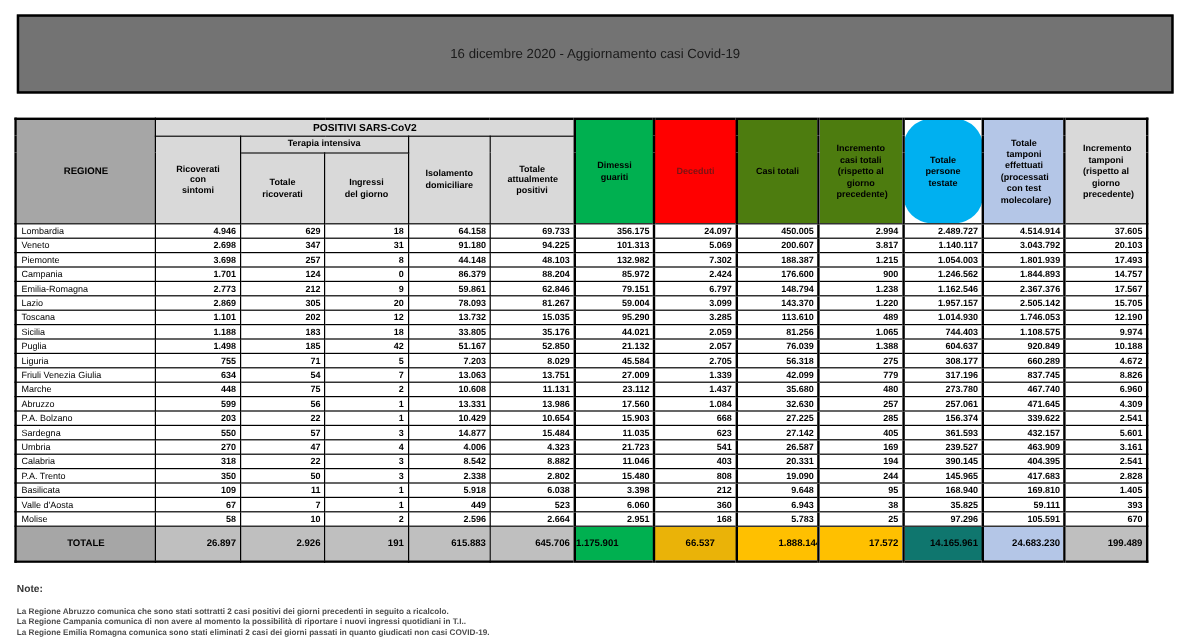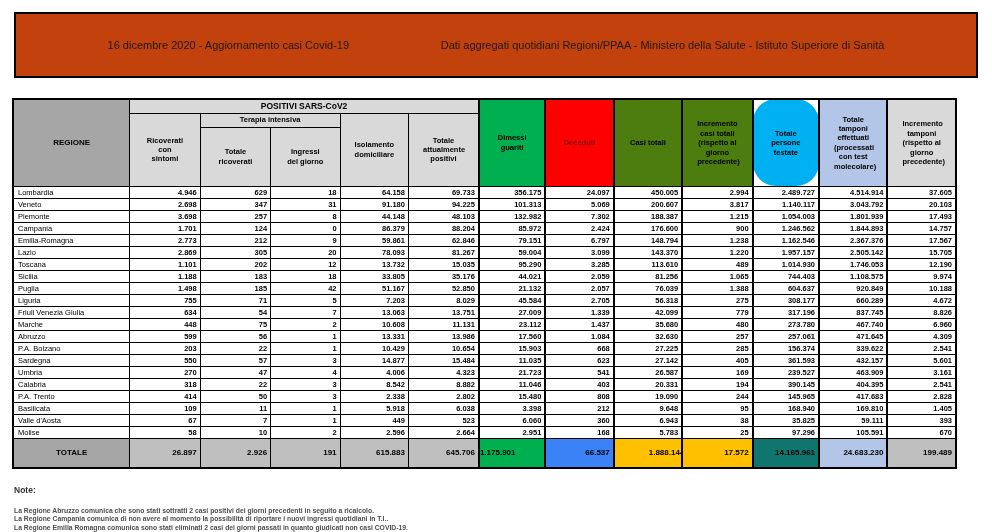--- a/index.html
+++ b/index.html
@@ -7,23 +7,23 @@
     width: 992px; height: 532px;
     background: #ffffff;
     font-family: "Liberation Sans", sans-serif;
     color: #000;
     overflow: hidden;
   }
   .title-box {
     margin: 12px 14px 0 14px;
     width: 964px; height: 66px;
     border: 2px solid #000;
-    display: flex; flex-direction: row;
+    display: flex; flex-direction: column;
     justify-content: space-evenly; align-items: center;
-    background: #c2410c;
+    background: #737373;
   }
   .title-line { font-size: 11px; color: #1a1a1a; text-align: center; }
 
   table.covid {
     margin: 20px 0 0 12px;
     width: 945px;
     border-collapse: collapse;
     table-layout: fixed;
     border: 2px solid #000;
   }
@@ -56,35 +56,34 @@
   tbody tr { height: 12px; }
   tbody td { background: #fff; font-size: 7.5px; }
   td.region { text-align: left; padding-left: 4px; font-weight: normal; }
   td.num { text-align: right; padding-right: 3px; font-weight: bold; }
 
   tfoot tr { height: 30px; }
   tfoot td { font-size: 8px; font-weight: bold; }
   td.t-label { background: #A6A6A6; text-align: center; }
   td.t-gray  { background: #BFBFBF; text-align: right; padding-right: 3px; }
   td.t-green { background: #00B050; text-align: left; padding-right: 3px; }
-  td.t-red   { background: #3b82f6; text-align: right; padding-right: 3px; }
+  td.t-red   { background: #eab308; text-align: right; padding-right: 17px; }
   td.t-gold  { background: #FFC000; text-align: right; padding-right: 3px; padding-left: 34px; }
   td.t-blue  { background: #0f766e; text-align: right; padding-right: 3px; }
   td.t-peri  { background: #B4C6E7; text-align: right; padding-right: 3px; }
 
   .notes { margin: 16px 0 0 14px; }
   .notes-heading { font-size: 8.5px; font-weight: bold; color: #333; margin-bottom: 12px; }
   .note-line { font-size: 6.8px; line-height: 8.2px; font-weight: 600; color: #4d4d4d; }
 </style>
 </head>
 <body>
 
 <div class="title-box">
   <div class="title-line">16 dicembre 2020 - Aggiornamento casi Covid-19</div>
-  <div class="title-line">Dati aggregati quotidiani Regioni/PPAA - Ministero della Salute - Istituto Superiore di Sanità</div>
 </div>
 
 <table class="covid">
   <colgroup>
     <col class="c-reg">
       <col class="c1">
       <col class="c2">
       <col class="c3">
       <col class="c4">
       <col class="c5">
@@ -370,21 +369,21 @@
         <td class="num sep">11.046</td>
         <td class="num sep">403</td>
         <td class="num sep">20.331</td>
         <td class="num sep">194</td>
         <td class="num sep">390.145</td>
         <td class="num sep">404.395</td>
         <td class="num sep">2.541</td>
       </tr>
       <tr>
         <td class="region">P.A. Trento</td>
-        <td class="num">414</td>
+        <td class="num">350</td>
         <td class="num">50</td>
         <td class="num">3</td>
         <td class="num">2.338</td>
         <td class="num">2.802</td>
         <td class="num sep">15.480</td>
         <td class="num sep">808</td>
         <td class="num sep">19.090</td>
         <td class="num sep">244</td>
         <td class="num sep">145.965</td>
         <td class="num sep">417.683</td>

